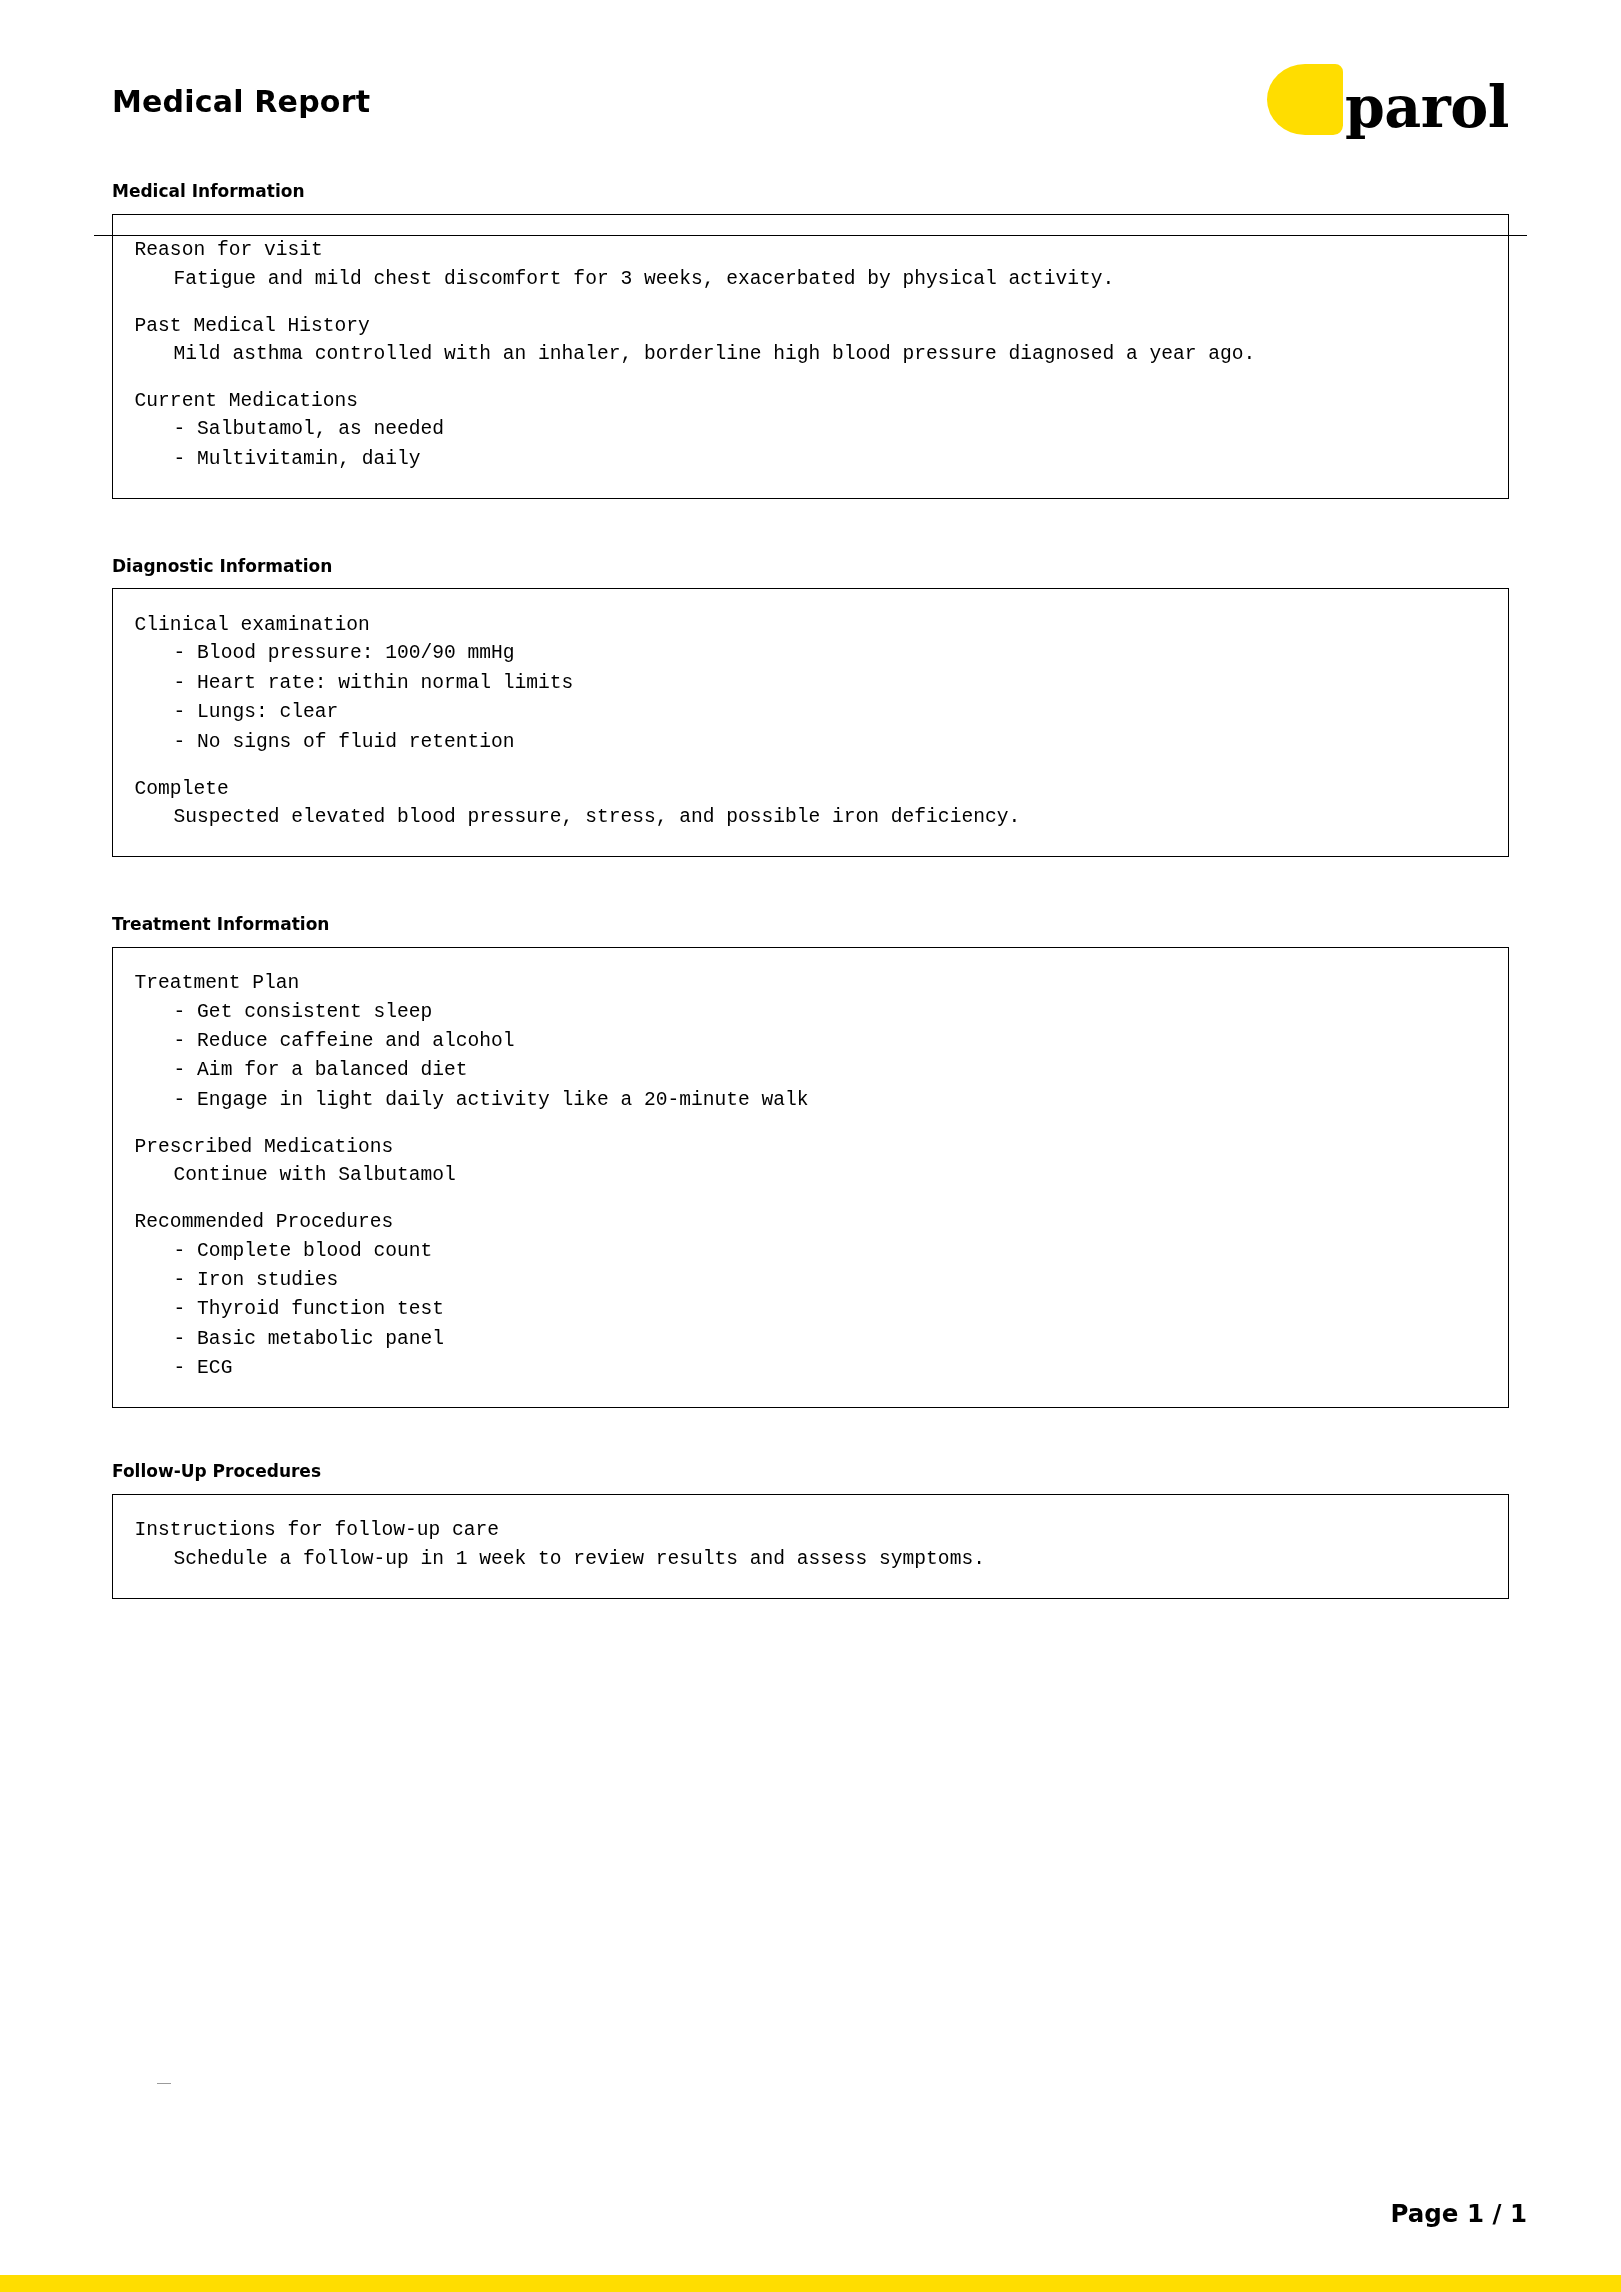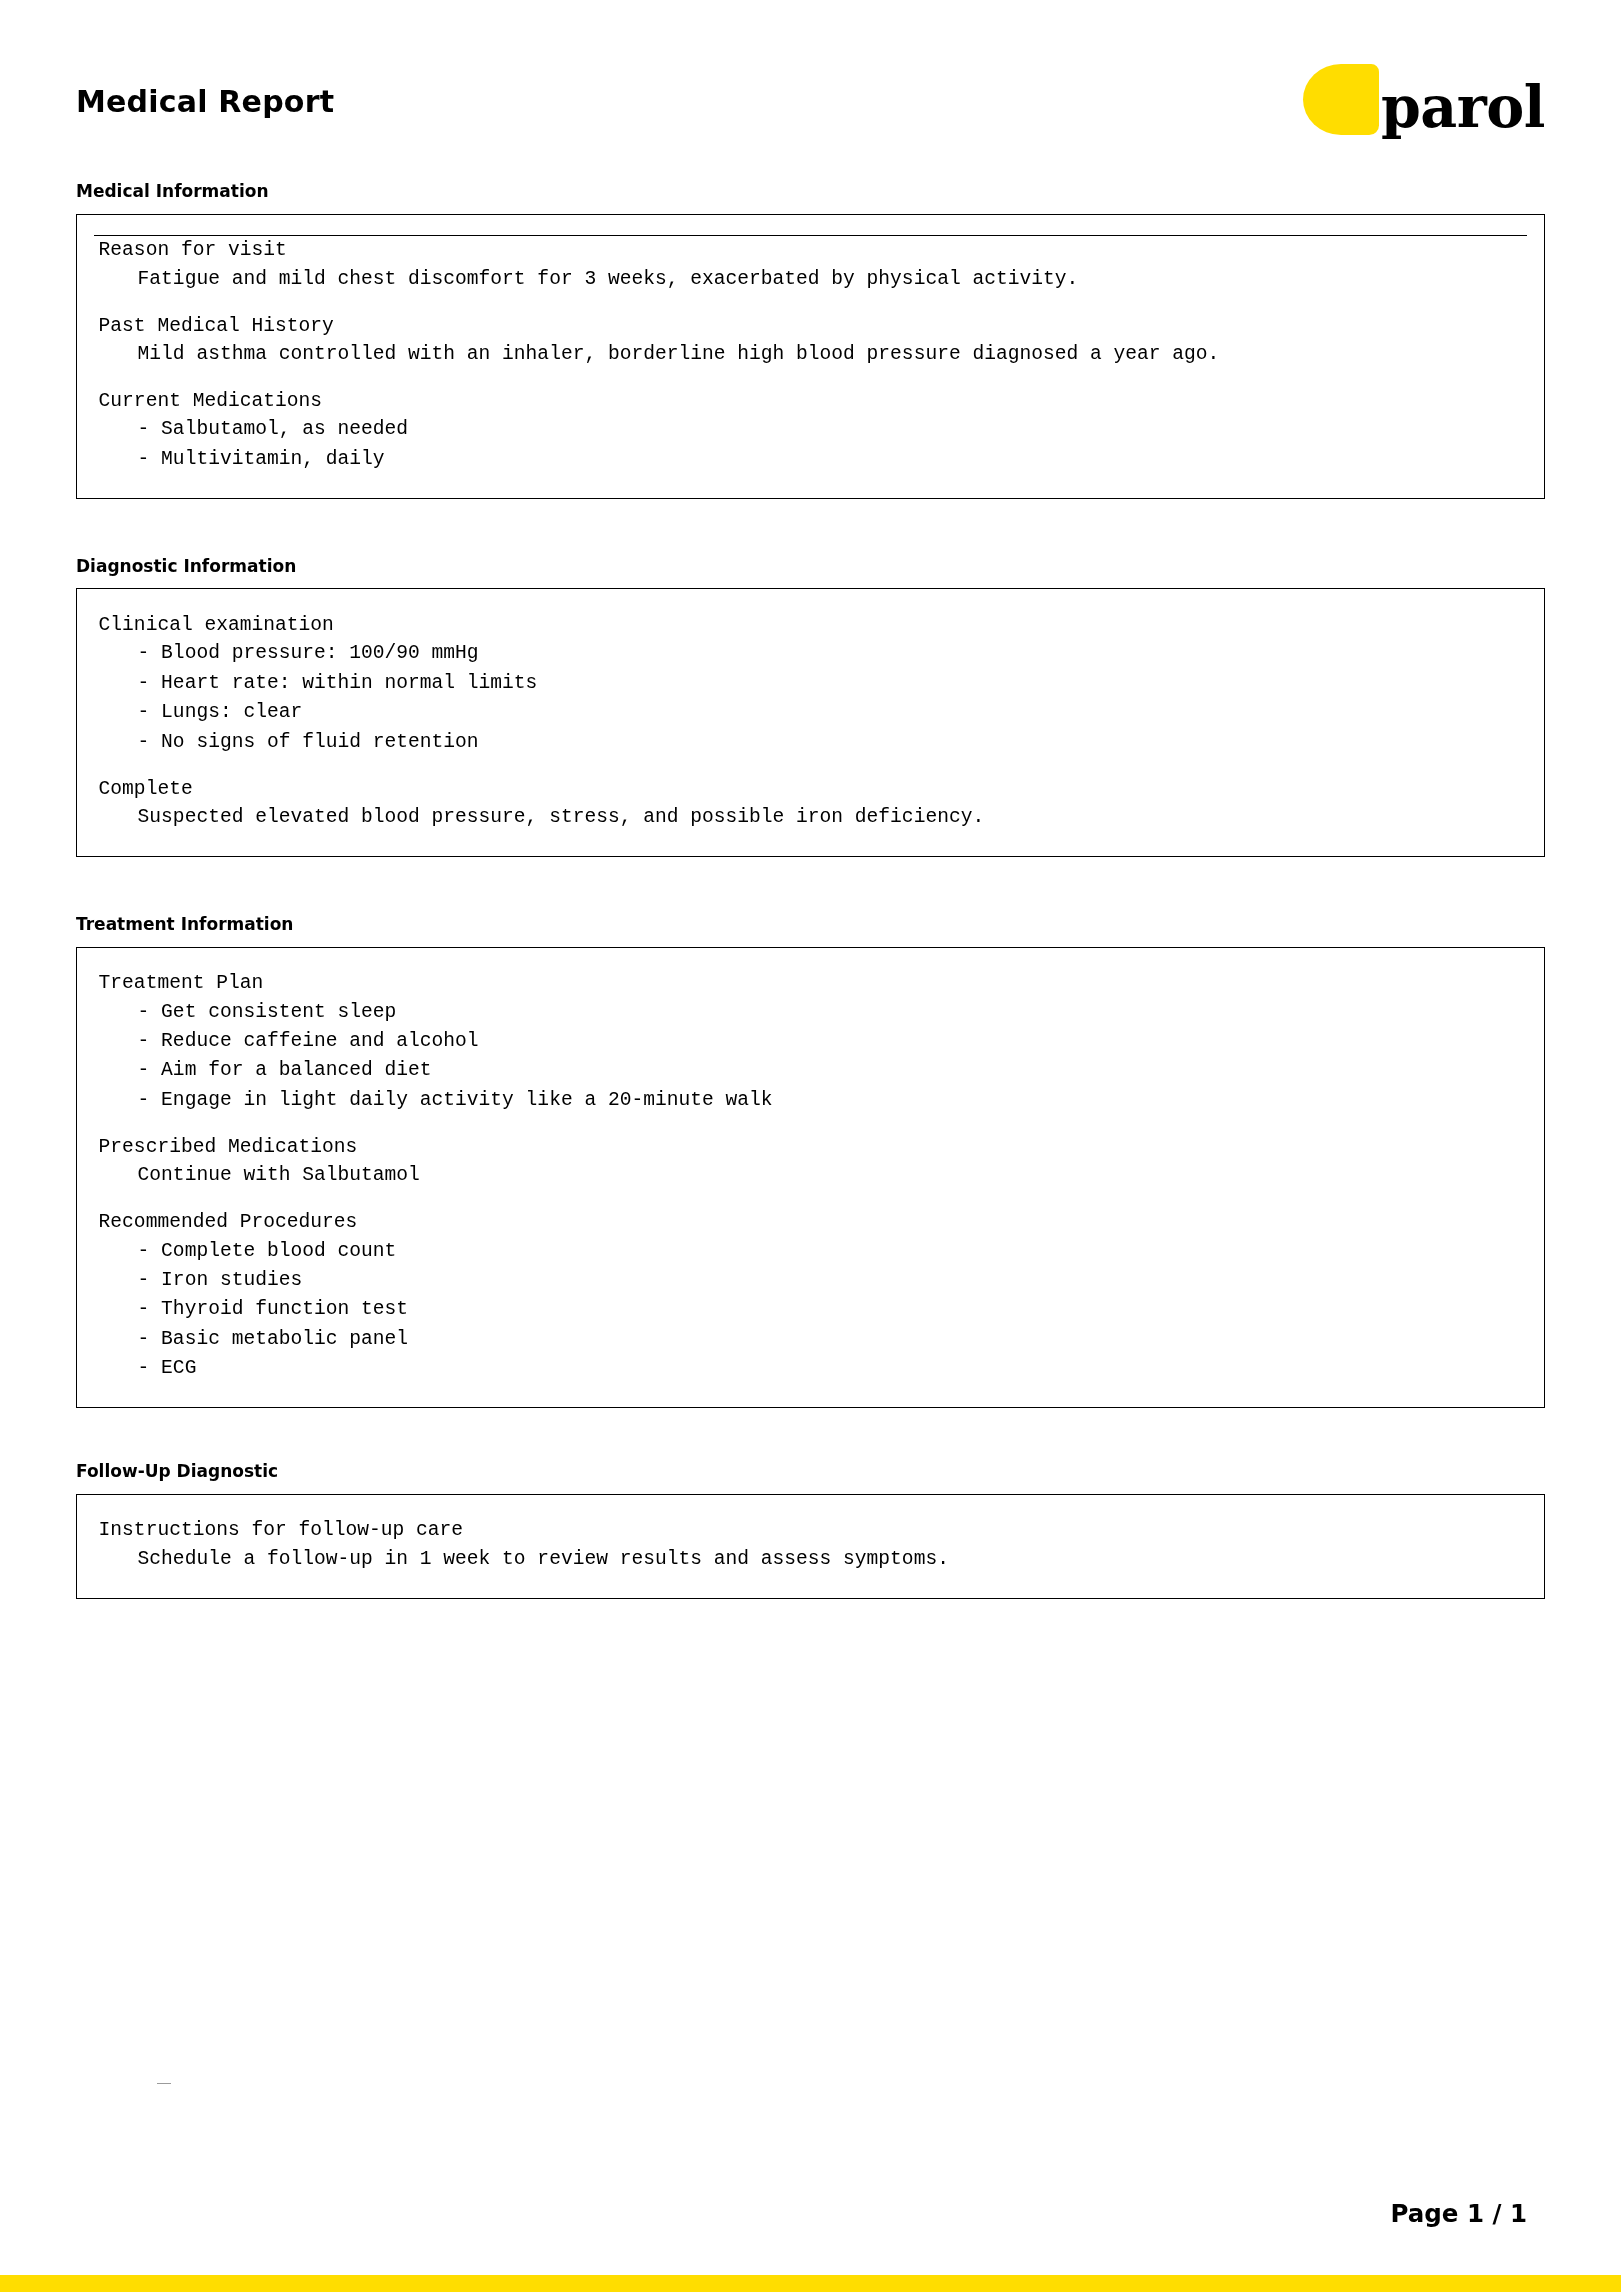--- a/index.html
+++ b/index.html
@@ -14,21 +14,21 @@
     color: #000000;
     position: relative;
     overflow: hidden;
   }
   .page {
     position: absolute;
     left: 0; top: 0;
     width: 1621px;
     height: 1974px;
     box-sizing: border-box;
-    padding: 0 76px;
+    padding: 0 112px;
   }
 
   
   .header {
     position: relative;
     height: 181px;
   }
   .doc-title {
     position: absolute;
     left: 0;
@@ -204,21 +204,21 @@
 - Thyroid function test
 - Basic metabolic panel
 - ECG</div>
       </div>
     </div>
   </div>
 
   <div class="spacer-md"></div>
 
   <div class="section">
-    <div class="section-title">Follow-Up Diagnostic</div>
+    <div class="section-title">Follow-Up Procedures</div>
     <div class="section-box">
       <div class="field">
         <div class="field-label">Instructions for follow-up care</div>
         <div class="field-value">Schedule a follow-up in 1 week to review results and assess symptoms.</div>
       </div>
     </div>
   </div>
 
   <div class="footer-dash"></div>
   <div class="page-number">Page 1 / 1</div>

